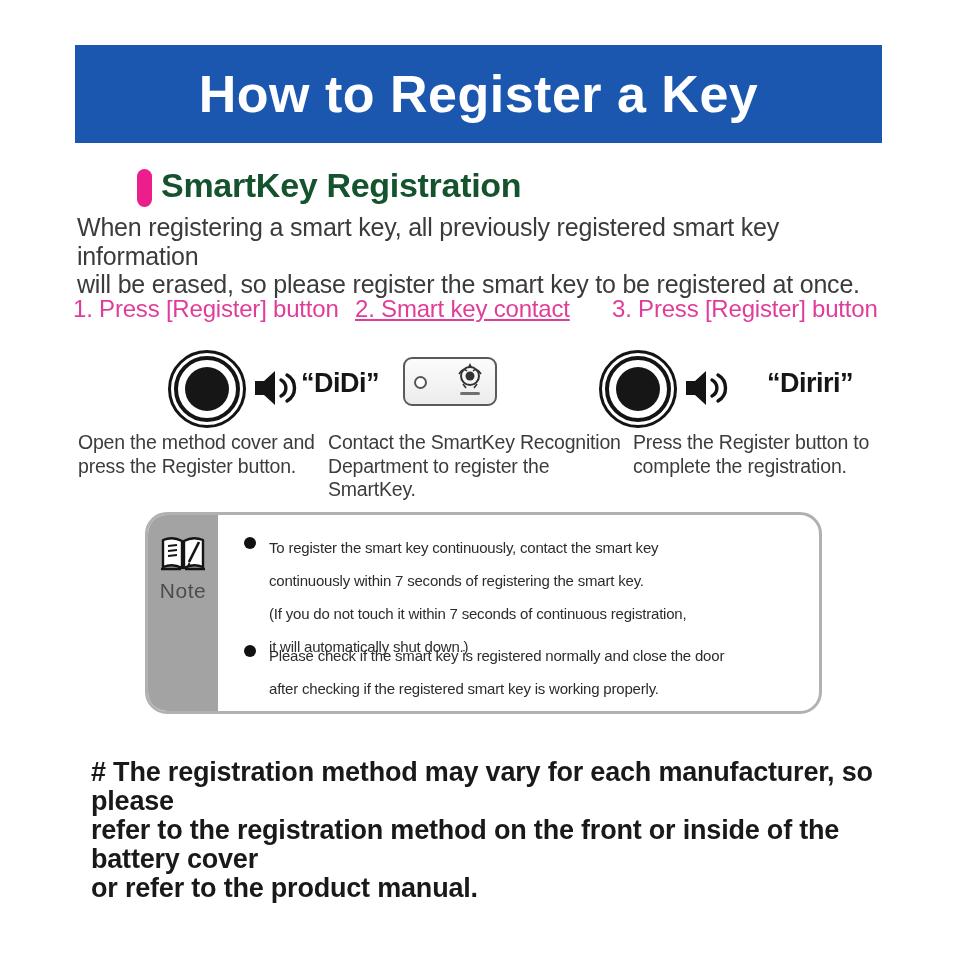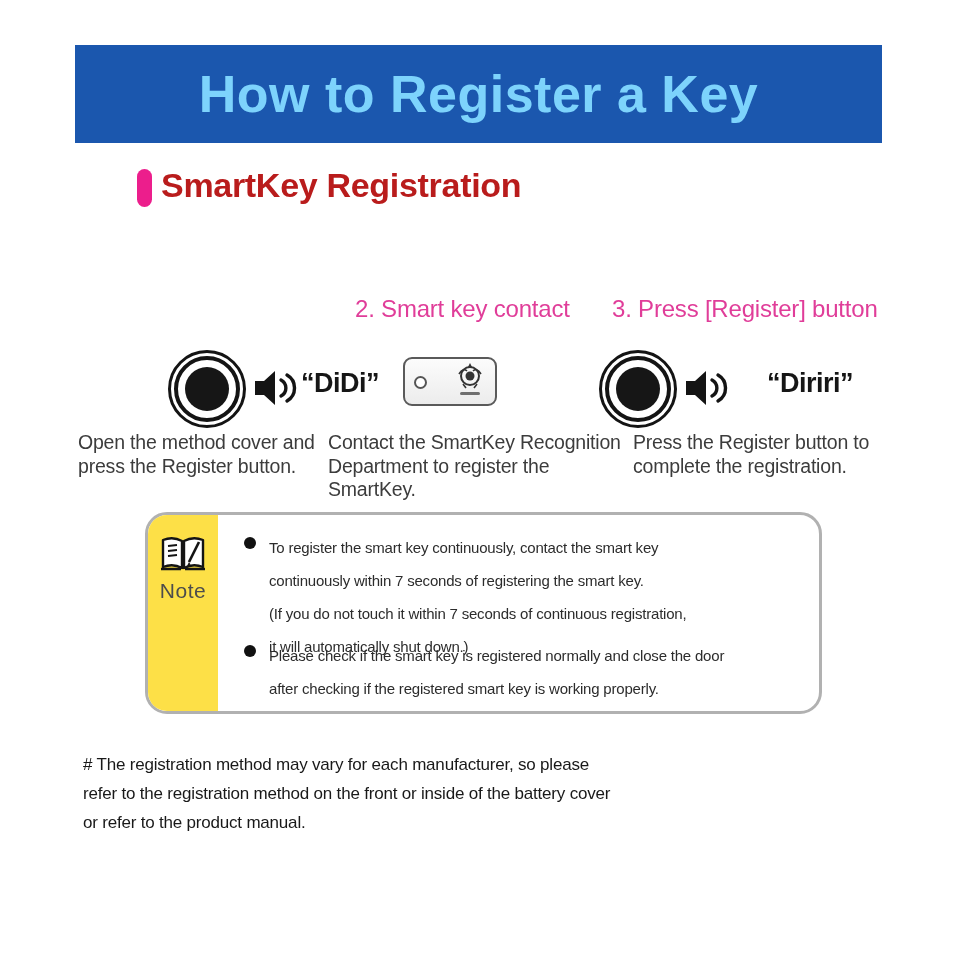--- a/index.html
+++ b/index.html
@@ -8,44 +8,44 @@
     font-family:"Liberation Sans", sans-serif;color:#2e2e2e;overflow:hidden;
   }
   .ml{white-space:pre-line;}
 
   
   .banner{
     position:absolute;left:75px;top:45px;width:807px;height:98px;
     background:#1b57ae;display:flex;align-items:center;justify-content:center;
   }
   .banner h1{
-    margin:8px;color:#7dd3fc;font-size:52px;font-weight:bold;letter-spacing:0.5px;
+    margin:8px;color:#ffffff;font-size:52px;font-weight:bold;letter-spacing:0.5px;
   }
 
   
   .pill{
     position:absolute;left:137px;top:169px;width:15px;height:38px;
     background:#ec1e8c;border-radius:8px;
   }
   .section-title{
     position:absolute;left:161px;top:166px;margin:0;
-    font-size:34px;font-weight:bold;color:#b91c1c;letter-spacing:-0.3px;
+    font-size:34px;font-weight:bold;color:#14532d;letter-spacing:-0.3px;
   }
 
   
   .intro{
     position:absolute;left:77px;top:213px;width:812px;margin:0;
     font-size:25px;line-height:28.5px;color:#3b3b3b;letter-spacing:-0.2px;
   }
 
   
   .step-label{
     position:absolute;top:295px;font-size:24px;color:#e03d99;letter-spacing:-0.2px;
   }
-  .step-1{left:73px;} .step-2{left:355px;} .step-3{left:612px;}
+  .step-1{left:73px;} .step-2{left:355px;text-decoration:underline;} .step-3{left:612px;}
 
   
   .btn-icon{
     position:absolute;width:72px;height:72px;border:3px solid #141414;border-radius:50%;
     display:flex;align-items:center;justify-content:center;background:#fff;
   }
   .btn-ring{
     width:58px;height:58px;border:4px solid #141414;border-radius:50%;
     display:flex;align-items:center;justify-content:center;
   }
@@ -81,51 +81,54 @@
   }
   .cap-1{left:78px;width:270px;} .cap-2{left:328px;width:300px;} .cap-3{left:633px;width:260px;}
 
   
   .note-box{
     position:absolute;left:145px;top:512px;width:677px;height:202px;
     border:3px solid #b1b1b1;border-radius:22px;background:#fff;
     box-sizing:border-box;overflow:hidden;
   }
   .note-side{
-    position:absolute;left:0;top:0;width:70px;height:100%;background:#fde047;
+    position:absolute;left:0;top:0;width:70px;height:100%;background:#a3a3a3;
     display:flex;flex-direction:column;align-items:center;
   }
   .note-book{margin-top:20px;}
   .note-label{margin-top:4px;font-size:21px;color:#4c4c4c;letter-spacing:0.5px;}
   .note-bullet{
     position:absolute;left:96px;display:flex;align-items:flex-start;gap:13px;width:560px;
   }
   .nb-1{top:16px;} .nb-2{top:124px;}
   .note-dot{flex:none;width:12px;height:12px;background:#111;border-radius:50%;margin-top:6px;}
   .note-text{font-size:15px;line-height:33px;color:#2c2c2c;letter-spacing:-0.2px;}
 
   
   .footer{
-    position:absolute;left:83px;top:750px;width:805px;margin:0;
-    font-size:17px;line-height:29px;font-weight:normal;color:#191919;letter-spacing:-0.2px;
+    position:absolute;left:83px;top:750px;width:805px;margin:8px;
+    font-size:27px;line-height:29px;font-weight:bold;color:#191919;letter-spacing:-0.2px;
   }
 </style>
 </head>
 <body>
 
 <div class="page">
 
   <header class="banner">
     <h1>How to Register a Key</h1>
   </header>
 
   <span class="pill"></span>
   <h2 class="section-title">SmartKey Registration</h2>
 
-
+  <p class="intro ml">When registering a smart key, all previously registered smart key information
+will be erased, so please register the smart key to be registered at once.</p>
+
+  <span class="step-label step-1">1. Press [Register] button</span>
   <span class="step-label step-2">2. Smart key contact</span>
   <span class="step-label step-3">3. Press [Register] button</span>
 
   <div class="btn-icon btn-a">
     <div class="btn-ring">
       <div class="btn-core"></div>
     </div>
   </div>
   <svg class="spk spk-a" viewBox="0 0 44 38">
     <polygon points="0,12 9,12 20,2 20,36 9,26 0,26" fill="#141414"></polygon>

